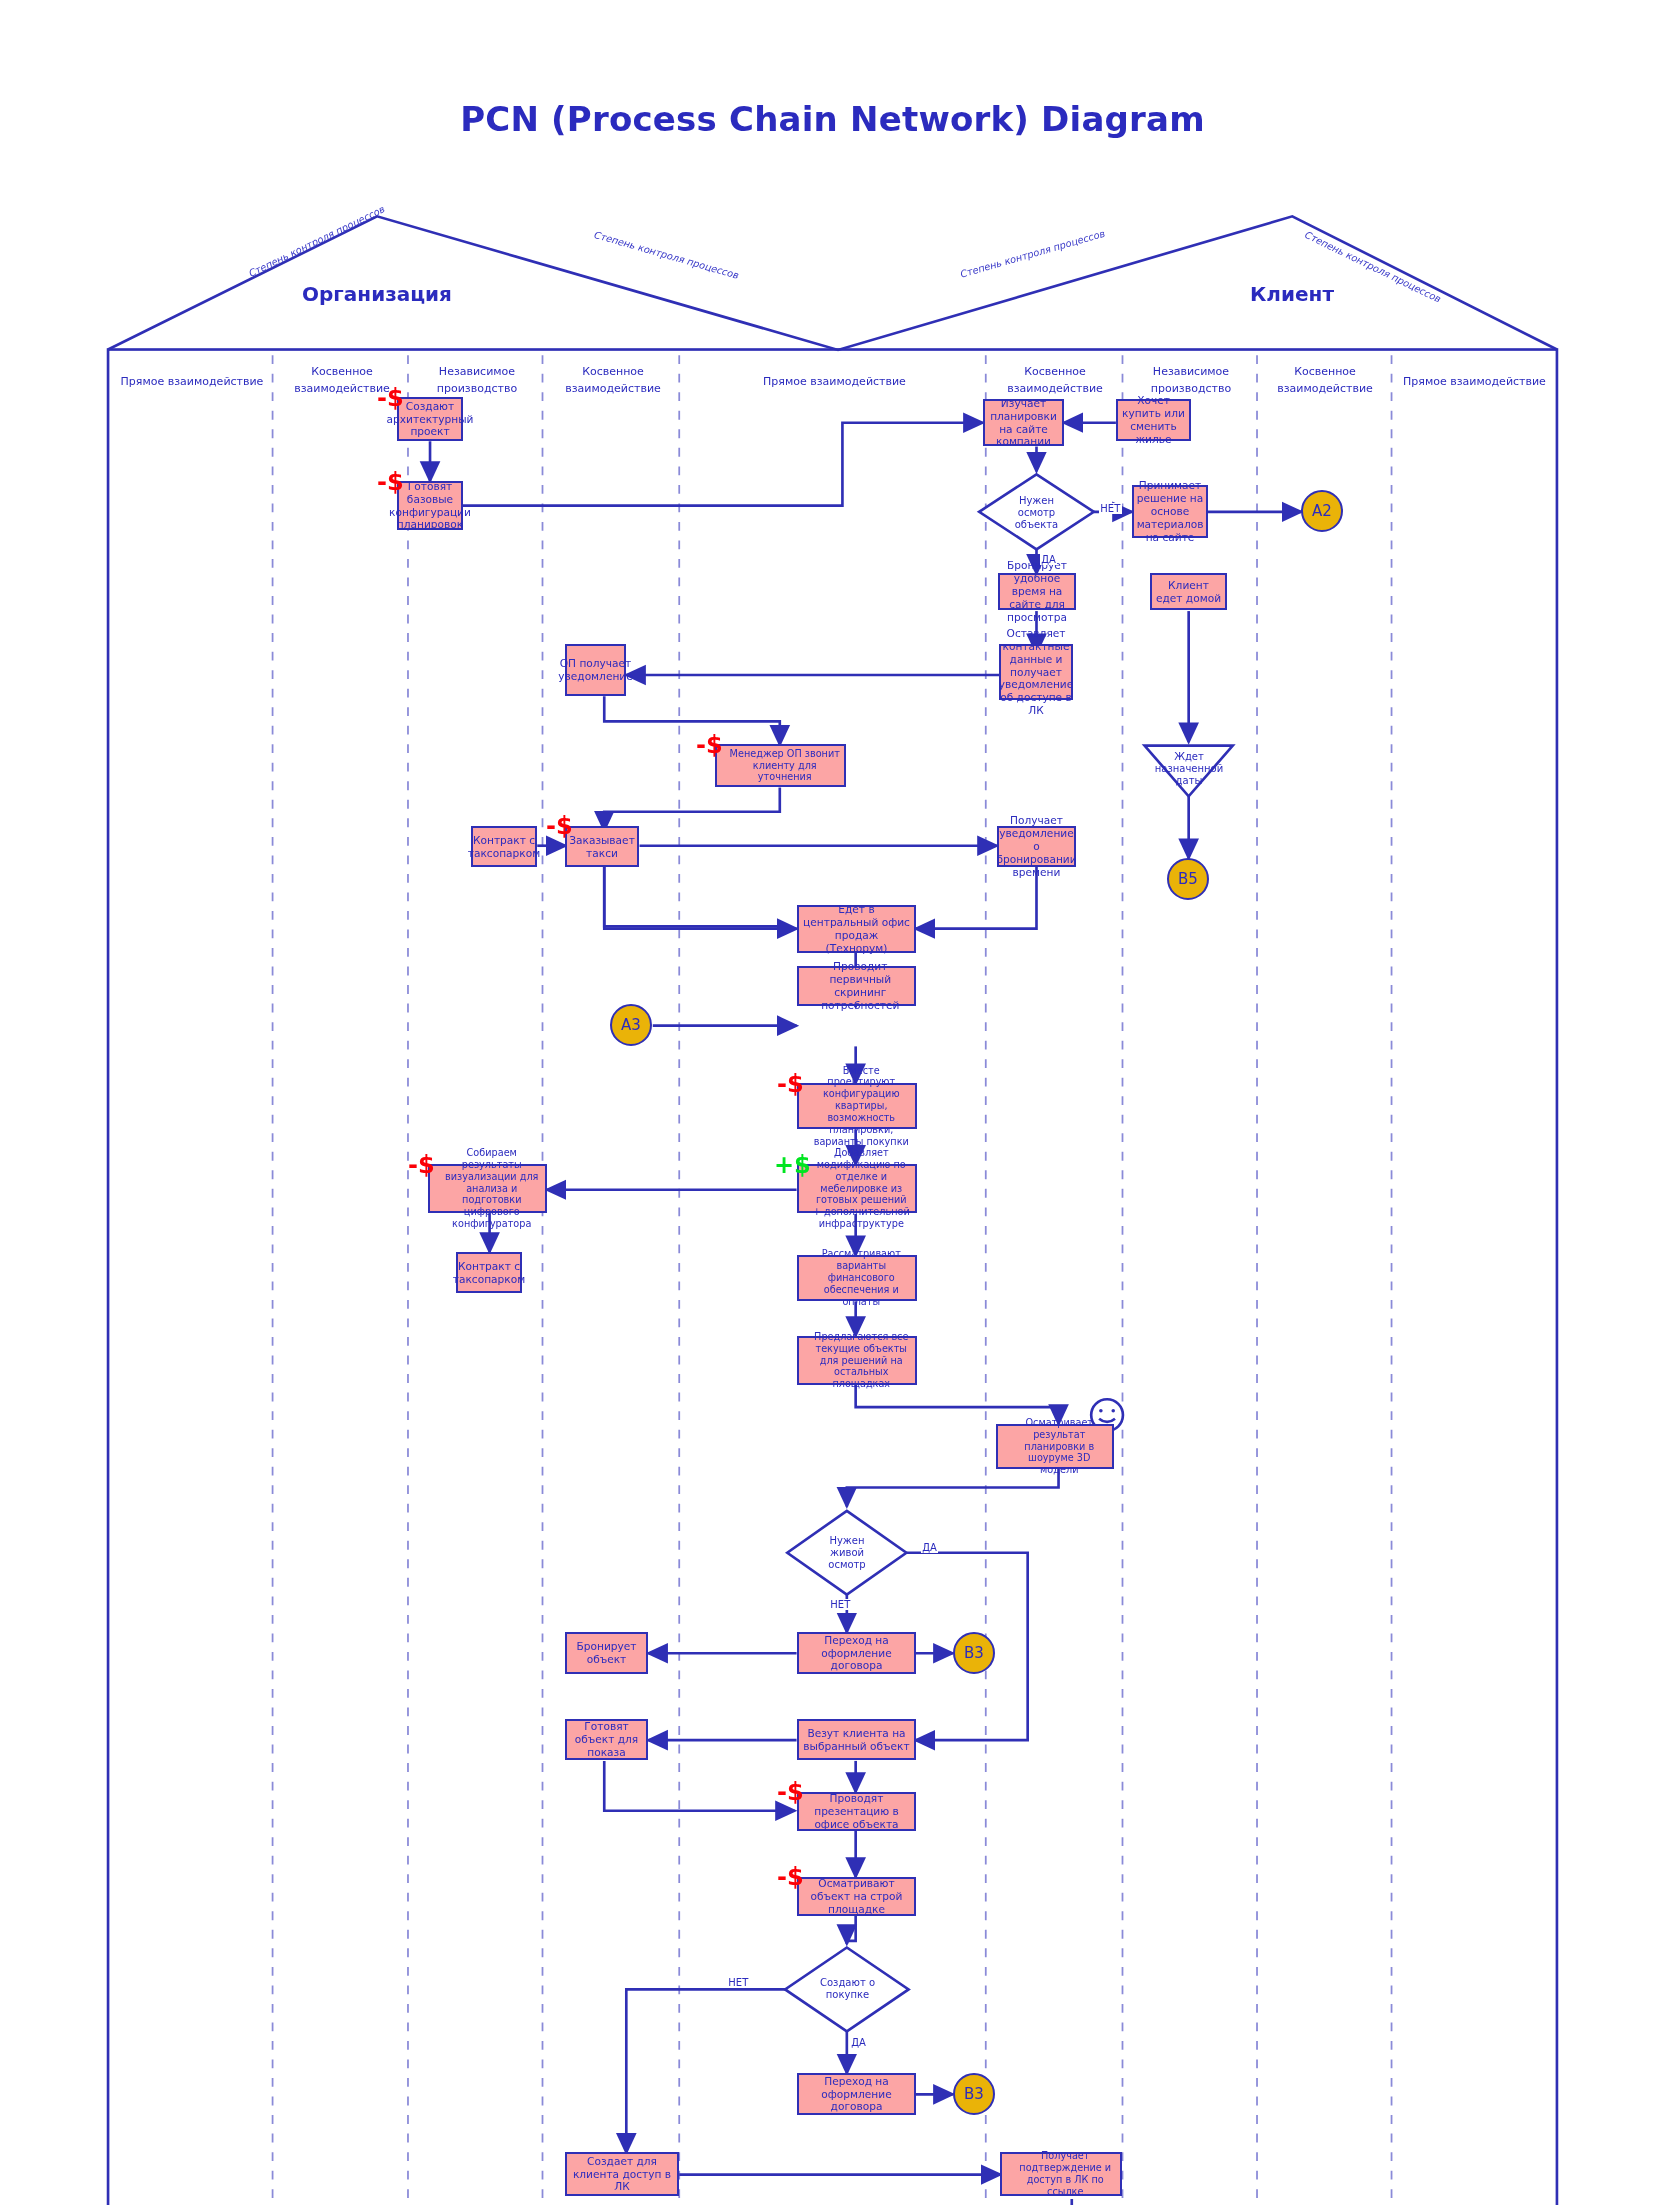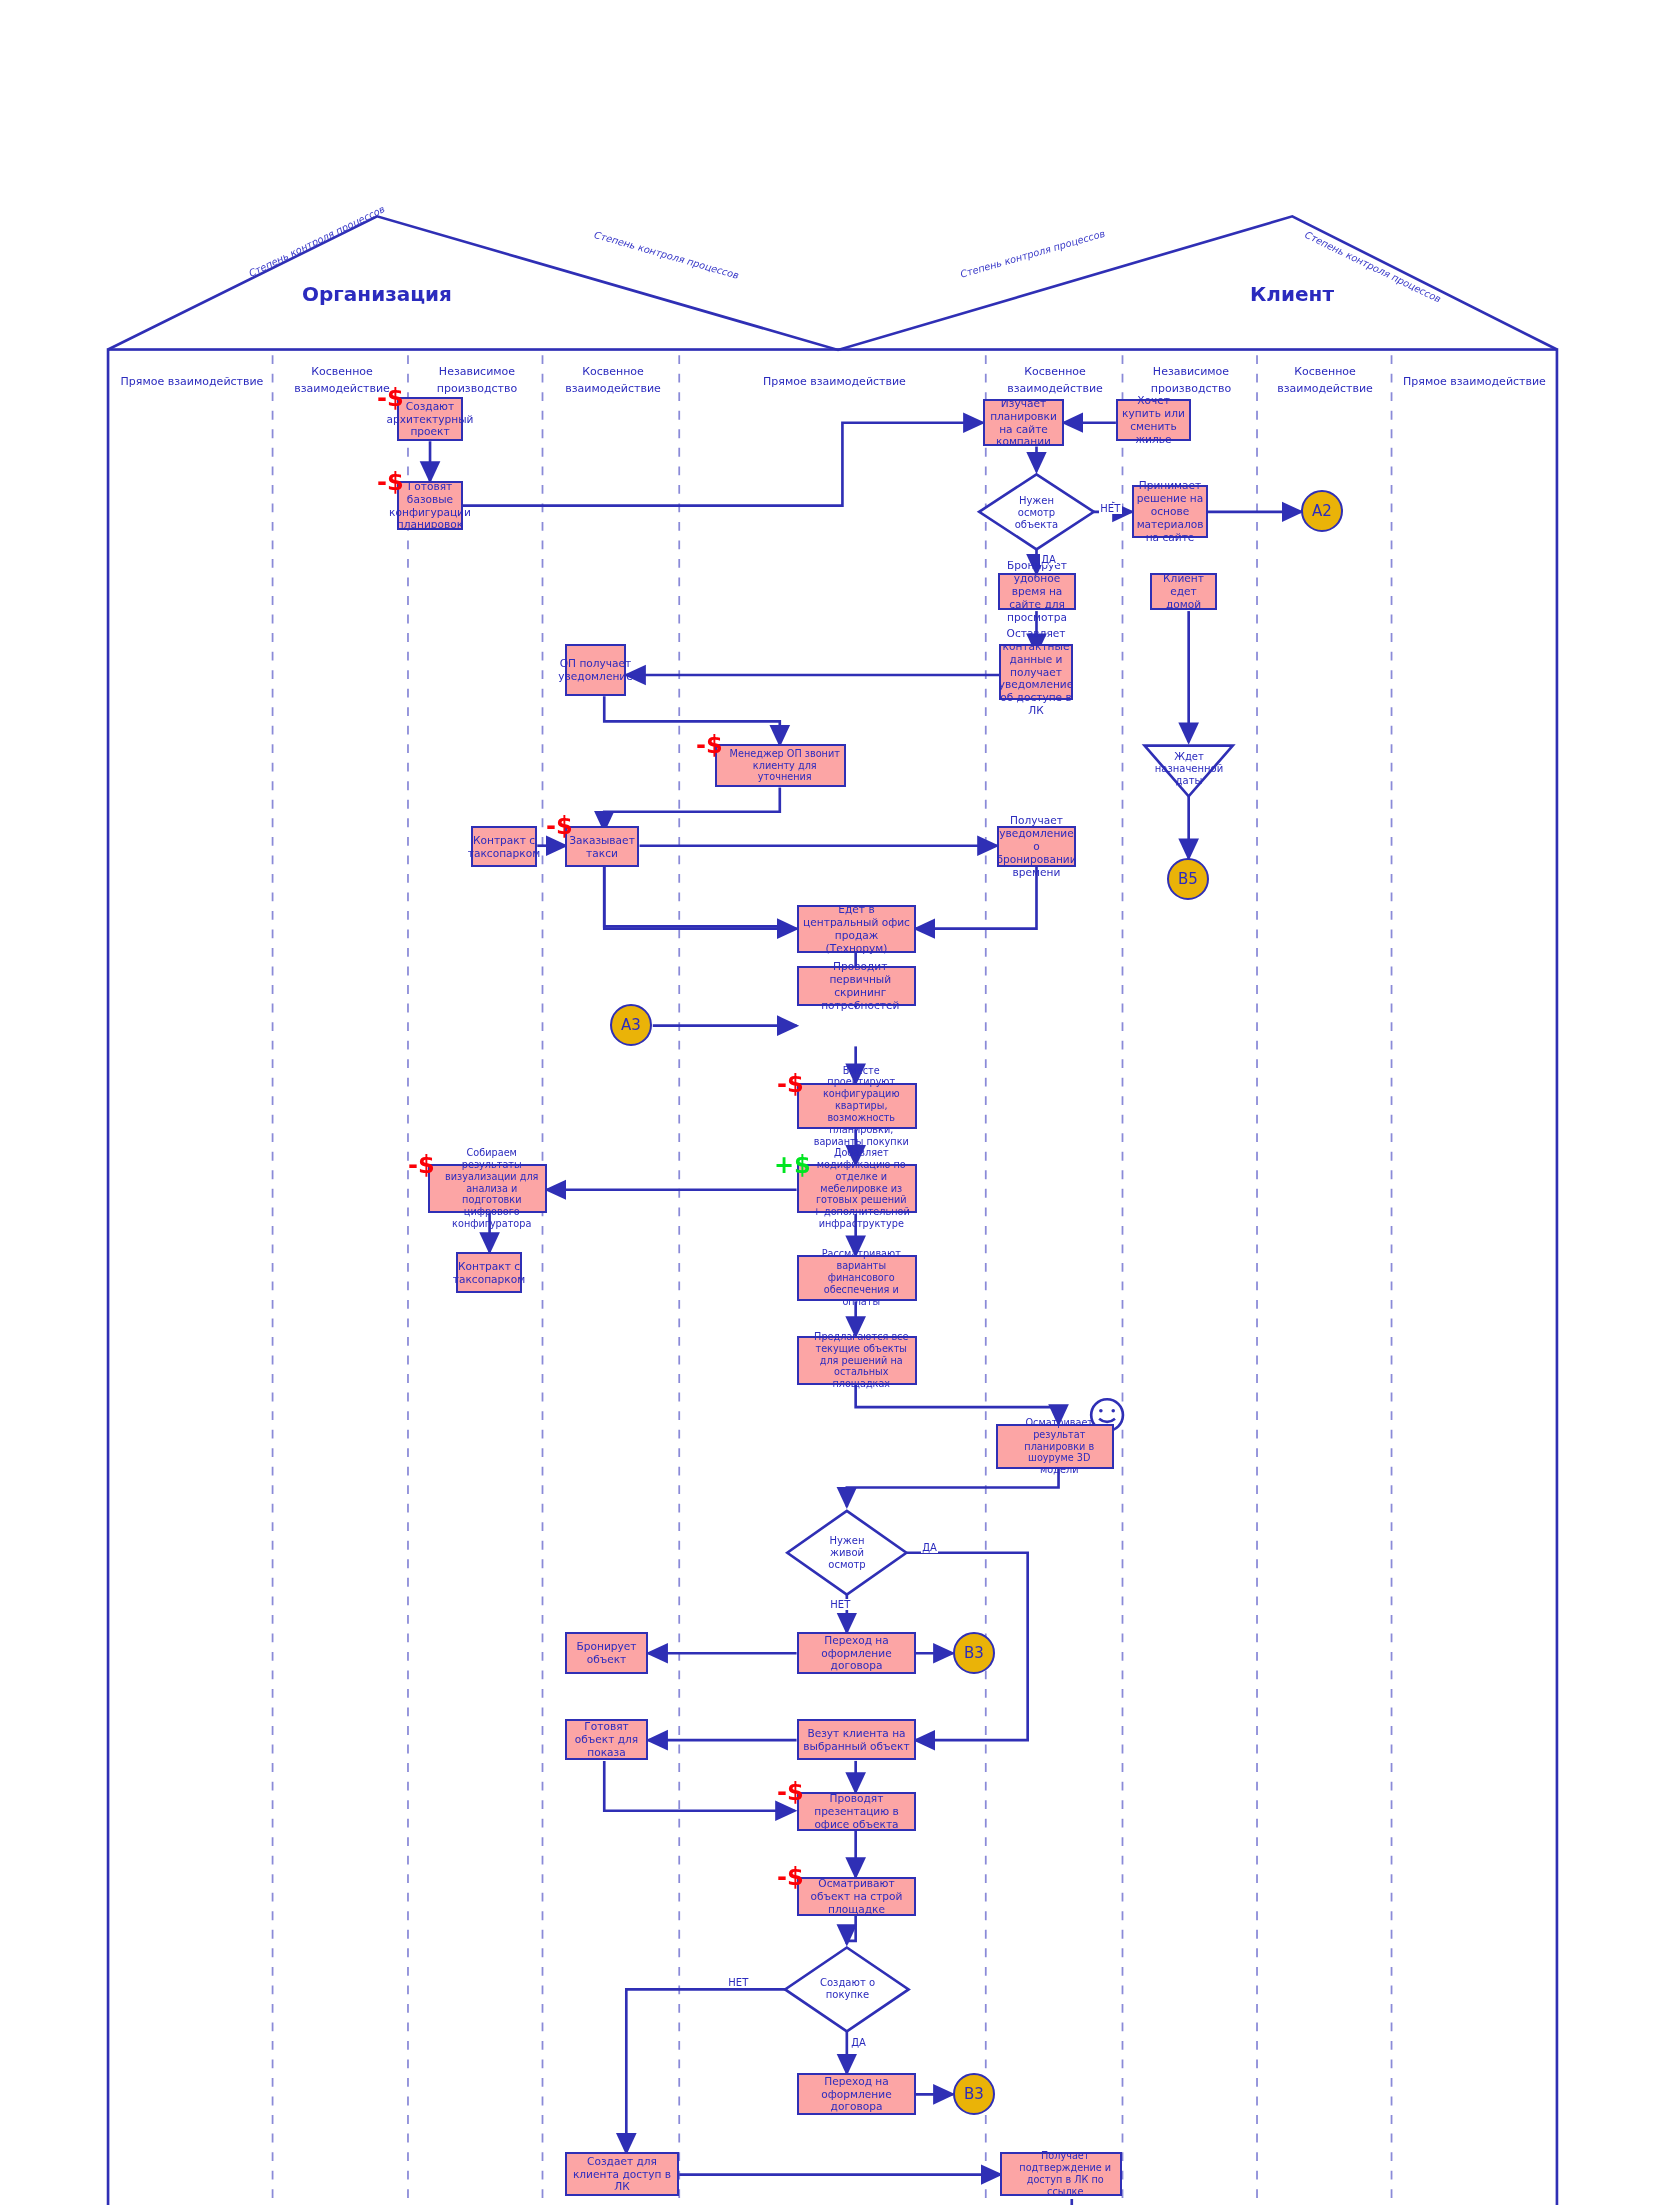--- a/index.html
+++ b/index.html
@@ -60,20 +60,21 @@
   .tri-text{
     position:absolute;font-size:10px;color:#2b2bbe;text-align:center;
     line-height:1.2;font-family:"DejaVu Sans", sans-serif;
   }
 </style>
 </head>
 <body>
 
 <div id="stage">
 
+  <div class="title">PCN (Process Chain Network) Diagram</div>
 
   <svg id="svg" viewBox="0 0 3775 6420">
     <defs>
       <marker id="ah" markerWidth="9" markerHeight="9" refX="7.4" refY="4.5" orient="auto">
         <path d="M0,0.6 L8.4,4.5 L0,8.4 z" fill="#2f2fb5"></path>
       </marker>
     </defs>
     <g stroke="#2f2fb5" fill="none" stroke-width="6">
 
       <rect x="245" y="792" width="3285" height="5268"></rect>
@@ -235,21 +236,21 @@
   <div class="colhdr" style="left:1262px;top:363px;width:126px;">Косвенное взаимодействие</div>
   <div class="colhdr" style="left:1397px;top:373px;width:155px;">Прямое взаимодействие</div>
 
   <div class="node" style="left:397px;top:397px;width:66px;height:44px;">Создают архитектурный проект</div>
   <div class="node" style="left:397px;top:481px;width:66px;height:49px;">Готовят базовые конфигурации планировок</div>
 
   <div class="node" style="left:983px;top:399px;width:81px;height:47px;">Изучает планировки на сайте компании</div>
   <div class="node" style="left:1116px;top:399px;width:75px;height:42px;">Хочет купить или сменить жилье</div>
   <div class="node" style="left:1132px;top:485px;width:76px;height:53px;">Принимает решение на основе материалов на сайте</div>
   <div class="node" style="left:998px;top:573px;width:78px;height:37px;">Бронирует удобное время на сайте для просмотра</div>
-  <div class="node" style="left:1150px;top:573px;width:67px;height:37px;">Клиент едет домой</div>
+  <div class="node" style="left:1150px;top:573px;width:77px;height:37px;">Клиент едет домой</div>
 
   <div class="node" style="left:565px;top:644px;width:61px;height:52px;">ОП получает уведомление</div>
   <div class="node" style="left:999px;top:644px;width:74px;height:56px;">Оставляет контактные данные и получает уведомление об доступе в ЛК</div>
   <div class="node sm" style="left:715px;top:744px;width:131px;height:43px;">Менеджер ОП звонит клиенту для уточнения</div>
 
   <div class="node" style="left:471px;top:826px;width:66px;height:41px;">Контракт с таксопарком</div>
   <div class="node" style="left:565px;top:826px;width:74px;height:41px;">Заказывает такси</div>
   <div class="node" style="left:997px;top:826px;width:79px;height:41px;">Получает уведомление о бронировании времени</div>
 
   <div class="node" style="left:797px;top:905px;width:119px;height:48px;">Едет в центральный офис продаж (Технорум)</div>

